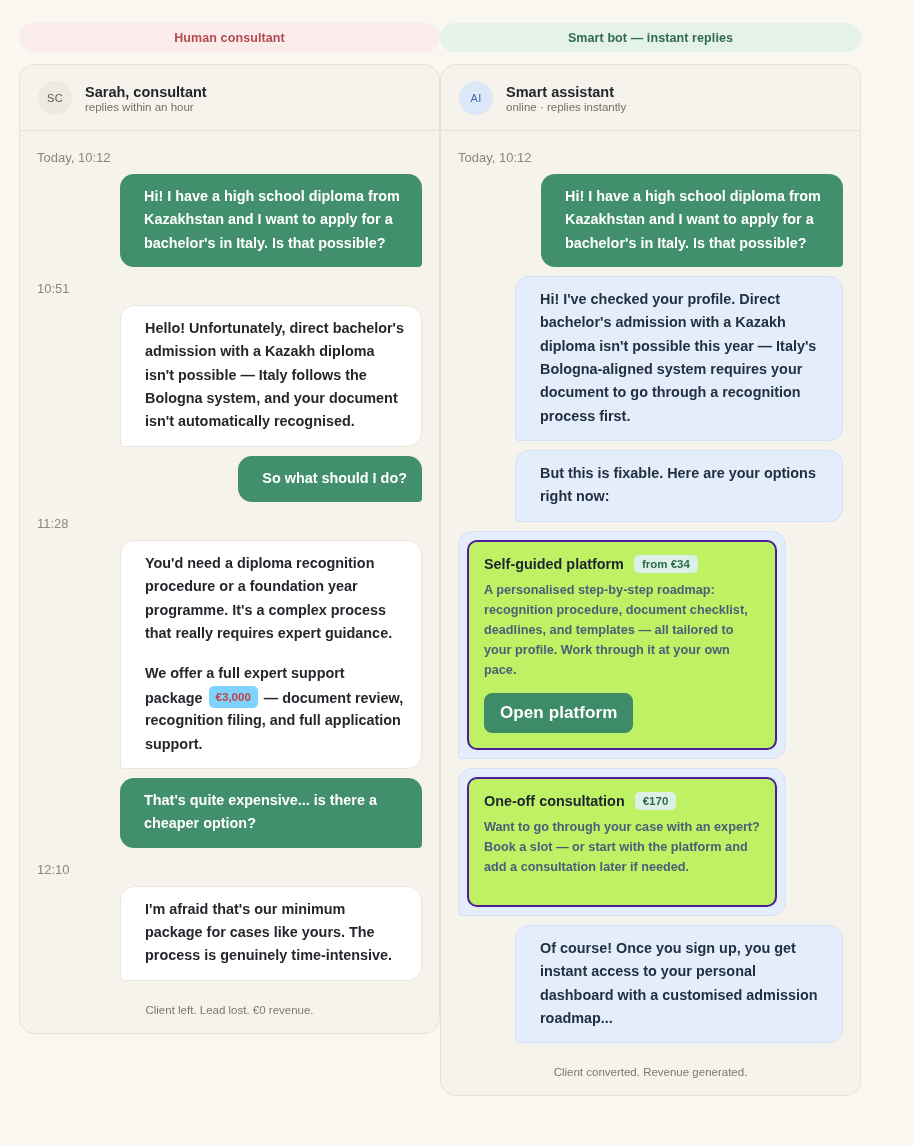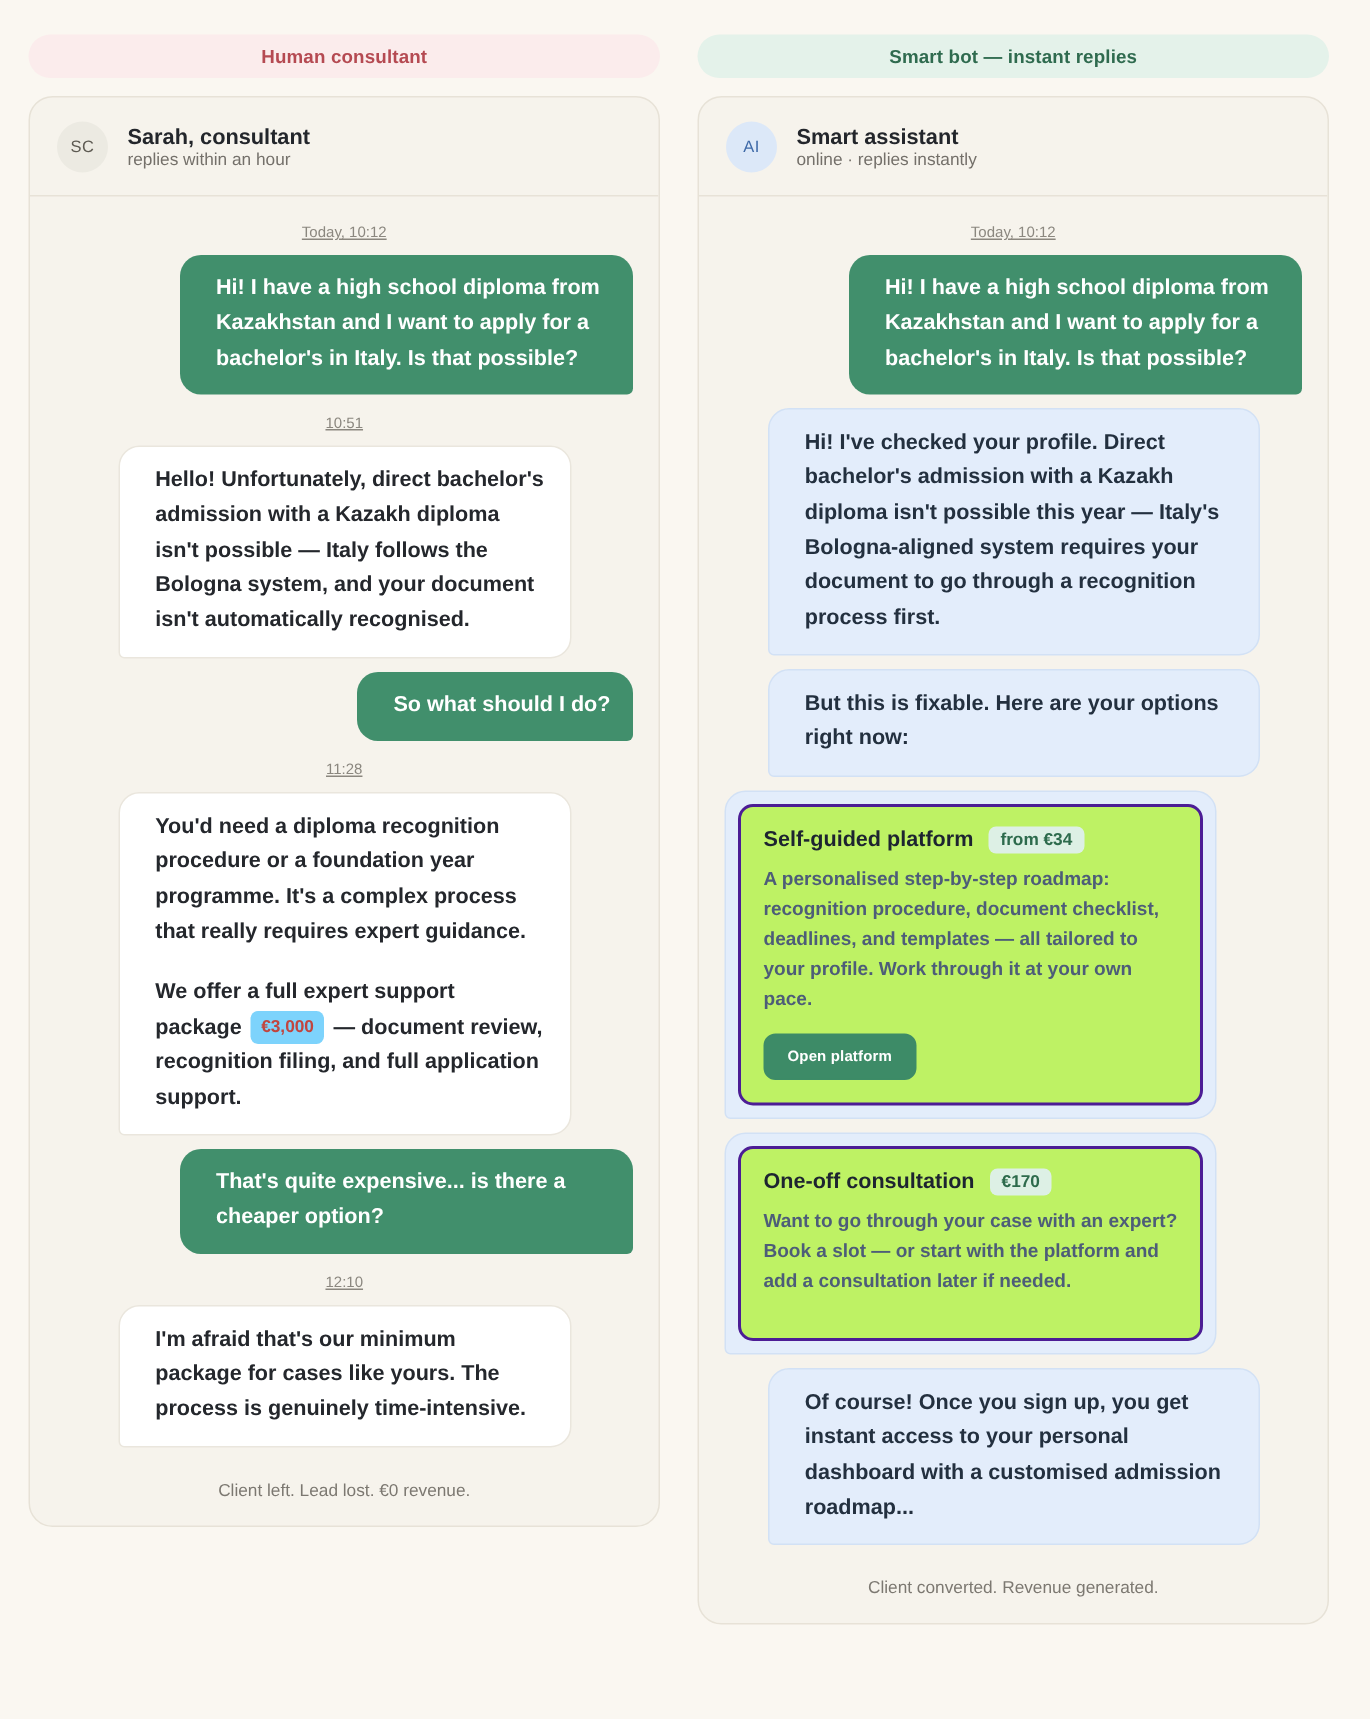--- a/index.html
+++ b/index.html
@@ -12,21 +12,20 @@
     -webkit-font-smoothing: antialiased;
     overflow: hidden;
   }
 
   .stage {
     width: 913px;
     height: 1146px;
     position: relative;
     padding: 23px 19px 0 19px;
     display: flex;
-    gap: 25px;
     align-items: flex-start;
   }
 
   .column {
     width: 421px;
     flex: 0 0 421px;
     display: flex;
     flex-direction: column;
     gap: 12px;
   }
@@ -78,38 +77,36 @@
   .head-sub  { font-size: 11.5px; color: #74706a; }
 
   .panel-body {
     padding: 14px 17px 15px 17px;
     display: flex;
     flex-direction: column;
   }
 
   
   .ts {
-    text-align: center;
-    font-size: 10px;
+    font-size: 13px;
     color: #8b877f;
     margin: 5px 0 9px 0;
-    text-decoration: underline;
   }
   .footnote {
     text-align: center;
     font-size: 11.5px;
     color: #7c7871;
     margin-top: 14px;
     margin-bottom: 2px;
   }
 
   
   .row { display: flex; margin-bottom: 9px; }
   .row.out { justify-content: flex-end; }
-  .row.in  { justify-content: center; }
+  .row.in  { justify-content: flex-end; }
 
   .bubble {
     max-width: 302px;
     padding: 11px 15px 12px 24px;
     font-size: 14.4px;
     line-height: 1.62;
   }
   .bubble.user {
     background: #418f6c;
     color: #ffffff;
@@ -183,21 +180,21 @@
   }
   .offer-desc {
     font-size: 12.7px;
     line-height: 1.58;
     color: #4d5d78;
     font-weight: bold;
     margin: 0 0 13px 0;
   }
   .btn {
     display: inline-block;
-    font-size: 10px;
+    font-size: 17px;
     font-weight: bold;
     border-radius: 8px;
     padding: 9px 15px;
     cursor: pointer;
     letter-spacing: 0.1px;
   }
   .btn-solid {
     background: #3d8b67;
     color: #ffffff;
     border: 1px solid #3d8b67;

